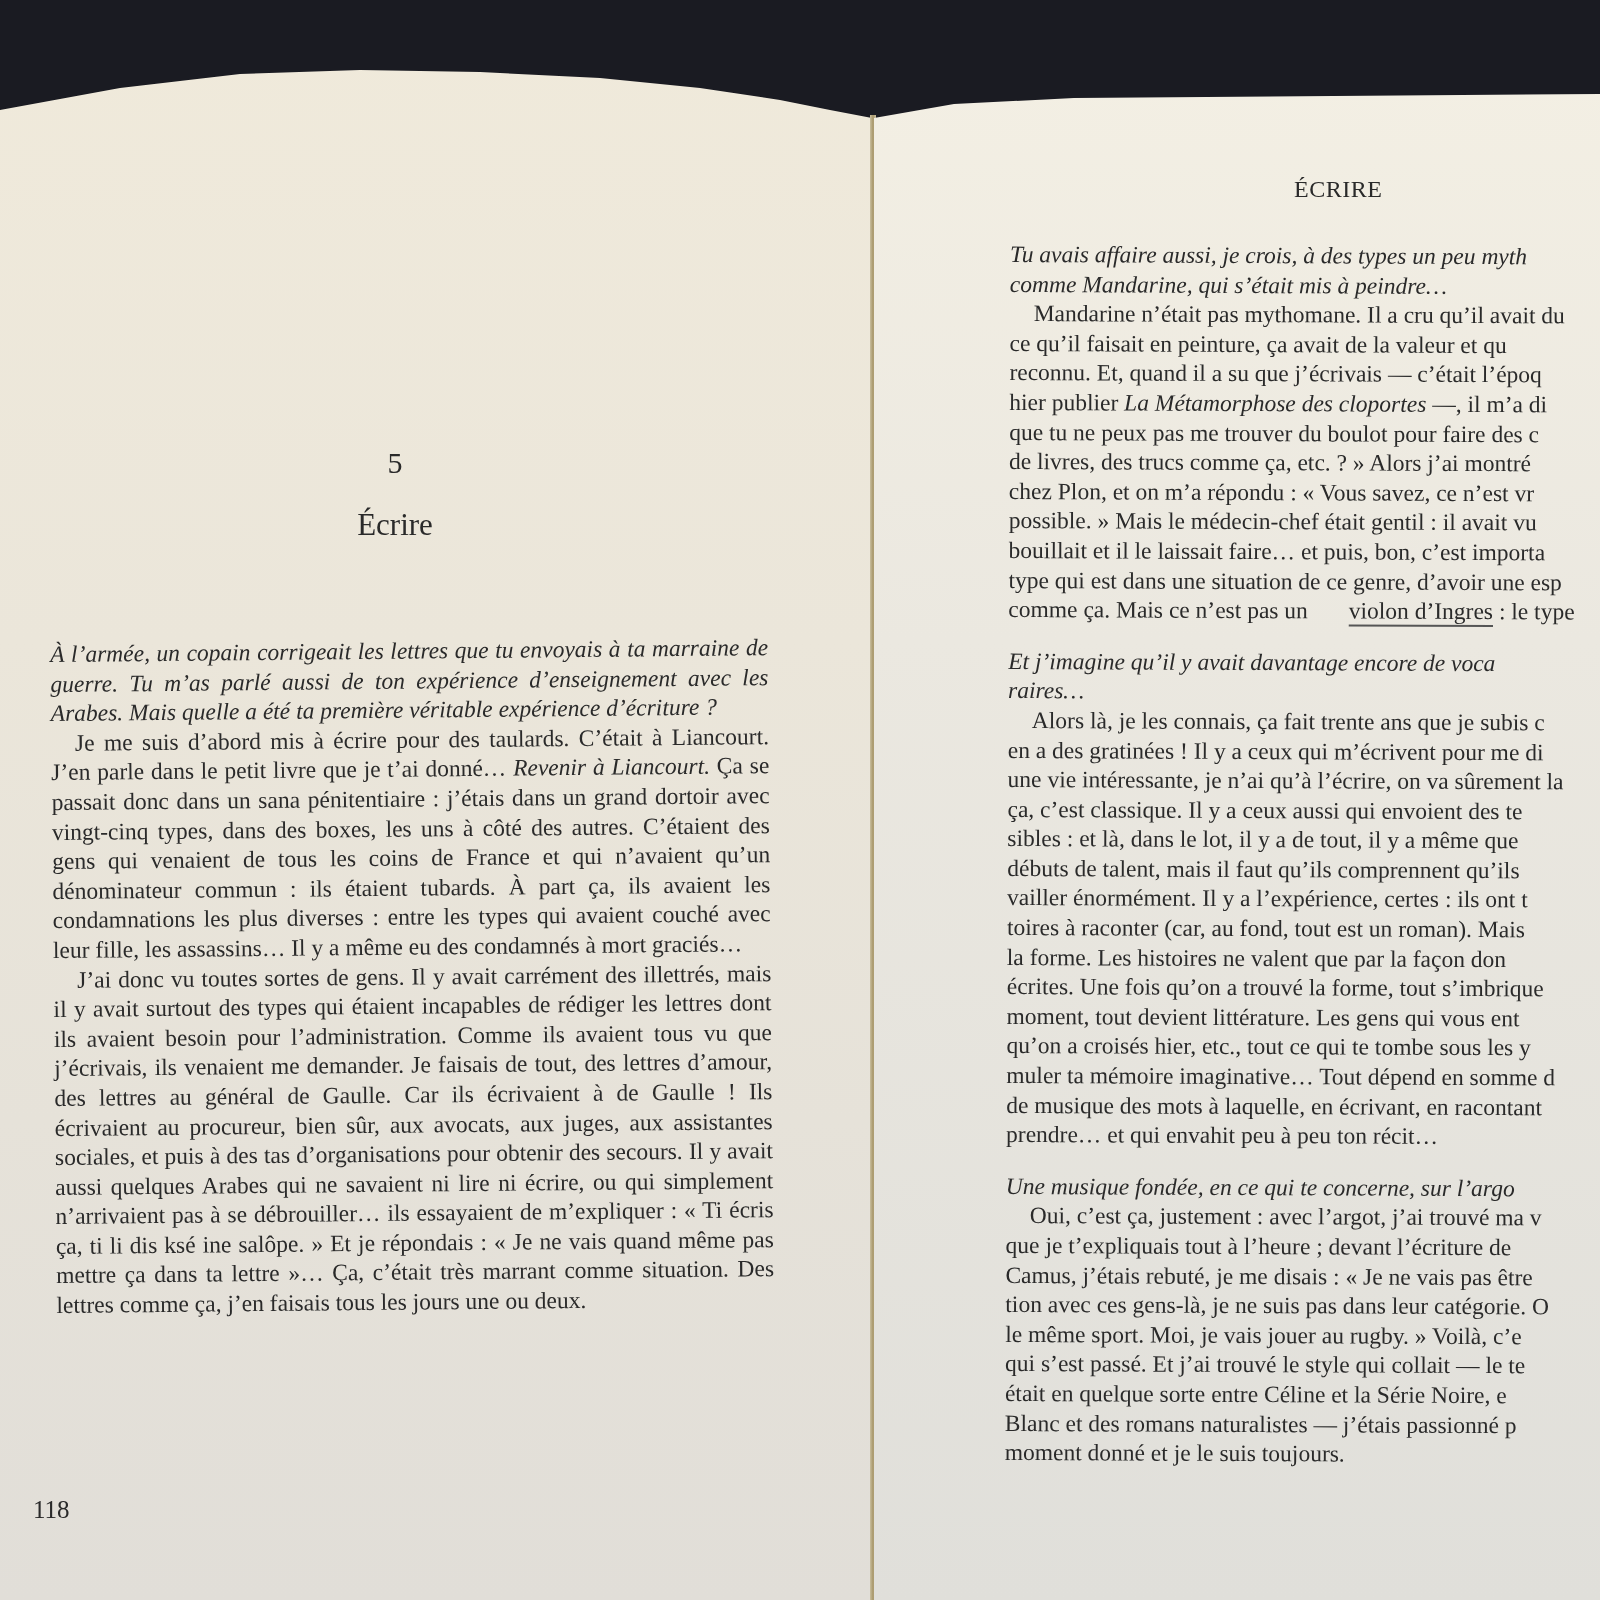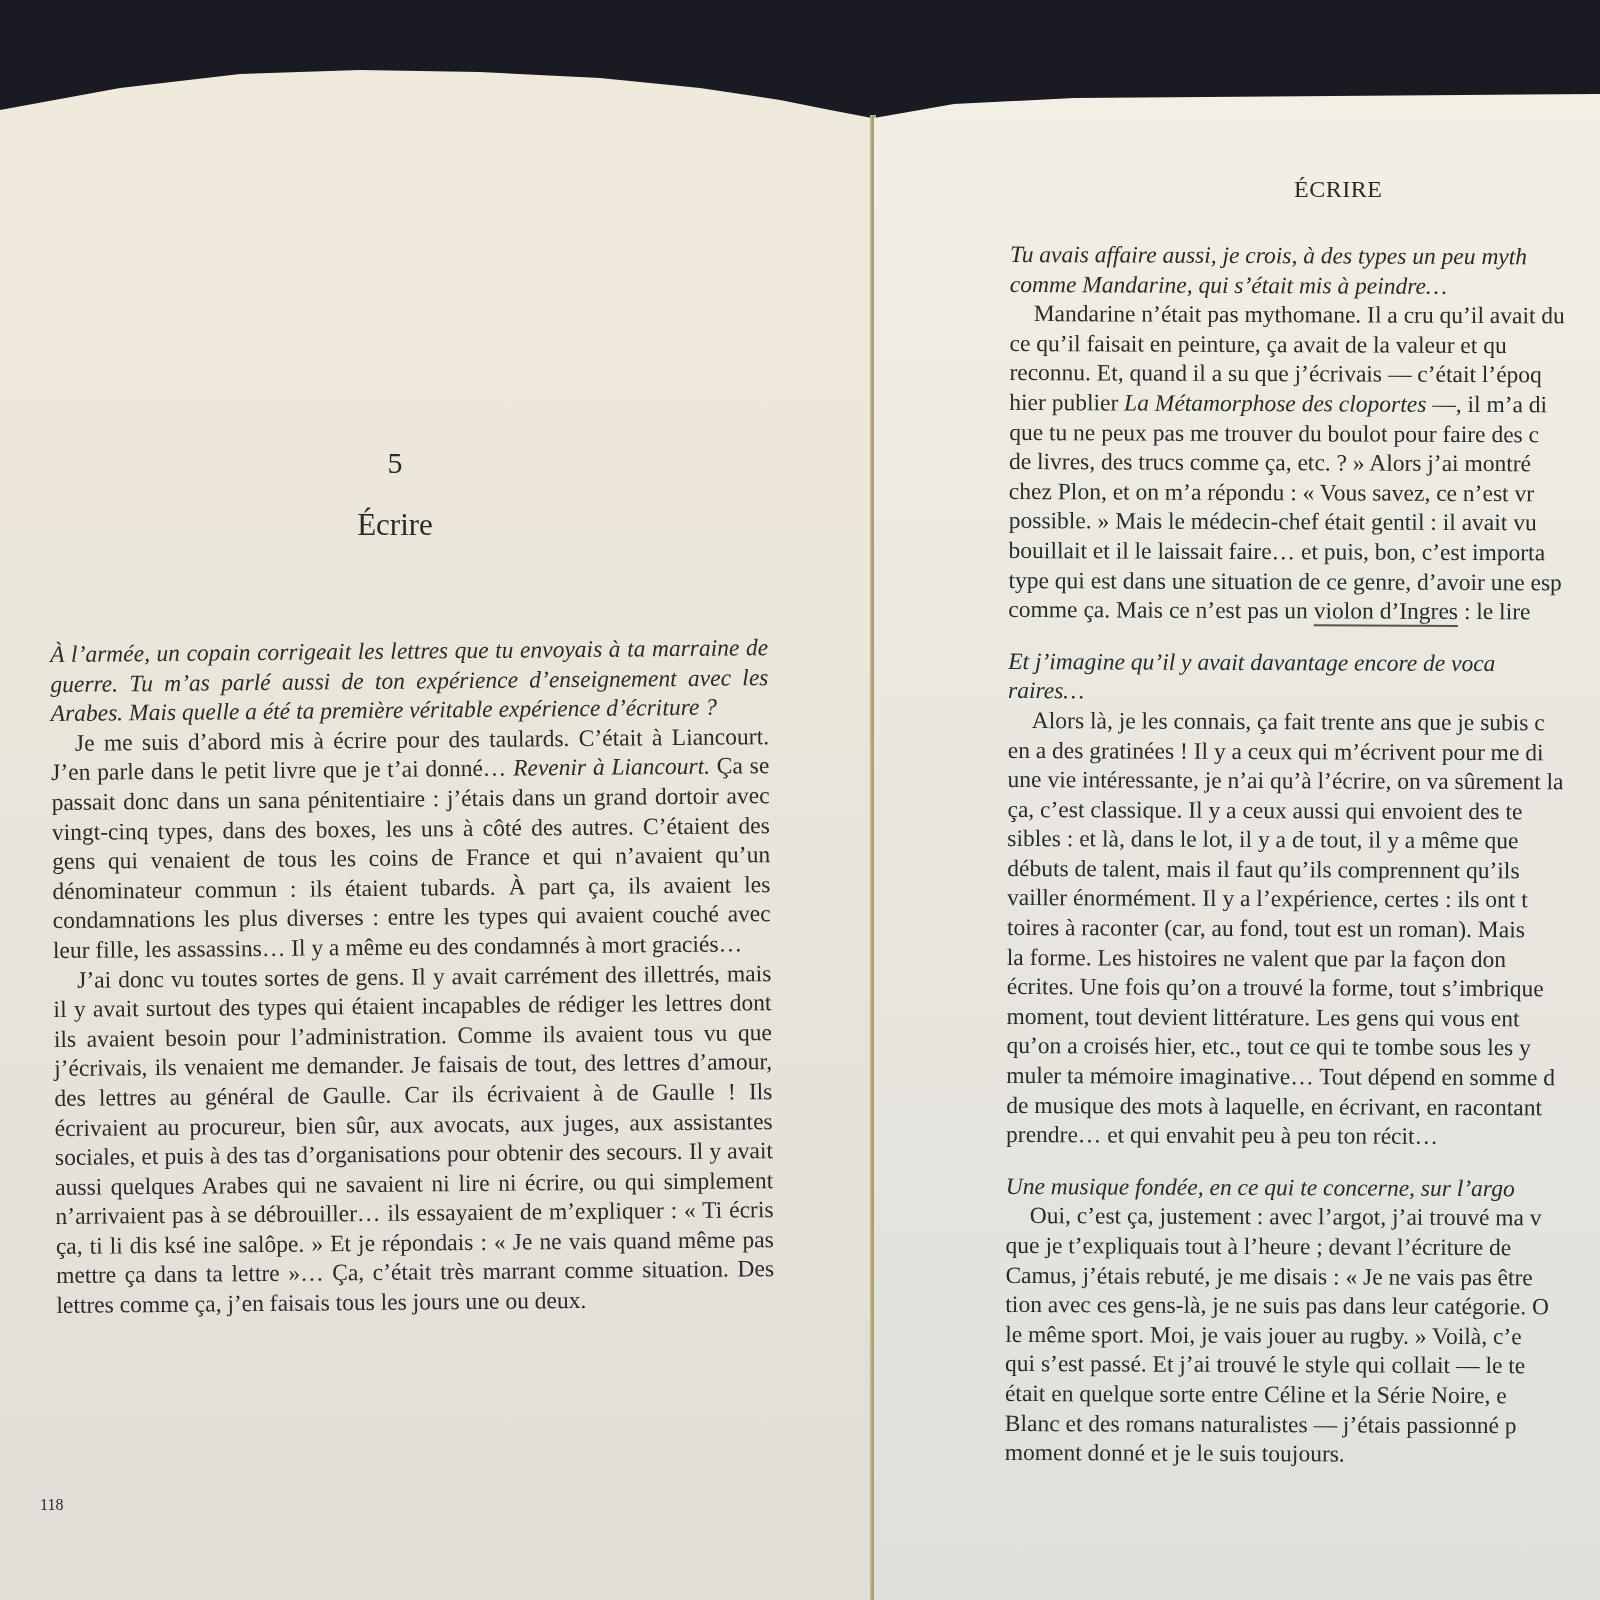--- a/index.html
+++ b/index.html
@@ -26,27 +26,27 @@
     position:absolute; left:870px; top:115px; width:6px; height:1485px;
     background:linear-gradient(90deg,#c9bf9f,#a8976a,#c8bd9c);
   }
   .text { color:#2a2a2a; font-size:23.5px; line-height:29.6px; text-align:justify; }
   .q { font-style:italic; }
   .p { text-indent:24px; }
   .block { position:absolute; }
 
   #chapter-number { position:absolute; left:0; width:790px; top:446px; text-align:center; font-size:30px; color:#2a2a2a; }
   #chapter-title { position:absolute; left:0; width:790px; top:507px; text-align:center; font-size:31px; color:#2a2a2a; }
-  #page-number { position:absolute; left:40px; top:1496px; font-size:16px; color:#2a2a2a; }
+  #page-number { position:absolute; left:33px; top:1496px; font-size:25px; color:#2a2a2a; }
   #running-head { position:absolute; left:420px; top:176px; font-size:24px; color:#2a2a2a; letter-spacing:0.5px; }
 
   #left-body { left:50px; top:640px; width:718px; transform:rotate(-0.55deg); transform-origin:0 0; }
   #right-body { left:1010px; top:240px; width:720px; transform:rotate(0.25deg); transform-origin:0 0; }
   .gap { height:22px; }
-  .underline { text-decoration:underline; text-decoration-color:#555; text-underline-offset:6px; }
+  .underline { text-decoration:underline; text-decoration-color:#555; text-underline-offset:6px;margin-left:35px; }
   .nowrap-line { white-space:nowrap; display:block; text-align:left; }
 </style>
 </head>
 <body>
 
 <div id="left-page" class="page">
   <div id="chapter-number">5</div>
   <div id="chapter-title">Écrire</div>
 
   <div id="left-body" class="block text">
@@ -70,21 +70,21 @@
     <div class="nowrap-line p">Mandarine n’était pas mythomane. Il a cru qu’il avait du</div>
     <div class="nowrap-line">ce qu’il faisait en peinture, ça avait de la valeur et qu</div>
     <div class="nowrap-line">reconnu. Et, quand il a su que j’écrivais — c’était l’époq</div>
     <div class="nowrap-line"><span>hier publier </span><i>La Métamorphose des cloportes</i><span> —, il m’a di</span></div>
     <div class="nowrap-line">que tu ne peux pas me trouver du boulot pour faire des c</div>
     <div class="nowrap-line">de livres, des trucs comme ça, etc. ? » Alors j’ai montré</div>
     <div class="nowrap-line">chez Plon, et on m’a répondu : « Vous savez, ce n’est vr</div>
     <div class="nowrap-line">possible. » Mais le médecin-chef était gentil : il avait vu</div>
     <div class="nowrap-line">bouillait et il le laissait faire… et puis, bon, c’est importa</div>
     <div class="nowrap-line">type qui est dans une situation de ce genre, d’avoir une esp</div>
-    <div class="nowrap-line"><span>comme ça. Mais ce n’est pas un </span><span class="underline">violon d’Ingres</span><span> : le lire</span></div>
+    <div class="nowrap-line"><span>comme ça. Mais ce n’est pas un </span><span class="underline">violon d’Ingres</span><span> : le type</span></div>
     <div class="gap"></div>
     <div class="nowrap-line q">Et j’imagine qu’il y avait davantage encore de voca</div>
     <div class="nowrap-line q">raires…</div>
     <div class="nowrap-line p">Alors là, je les connais, ça fait trente ans que je subis c</div>
     <div class="nowrap-line">en a des gratinées ! Il y a ceux qui m’écrivent pour me di</div>
     <div class="nowrap-line">une vie intéressante, je n’ai qu’à l’écrire, on va sûrement la</div>
     <div class="nowrap-line">ça, c’est classique. Il y a ceux aussi qui envoient des te</div>
     <div class="nowrap-line">sibles : et là, dans le lot, il y a de tout, il y a même que</div>
     <div class="nowrap-line">débuts de talent, mais il faut qu’ils comprennent qu’ils</div>
     <div class="nowrap-line">vailler énormément. Il y a l’expérience, certes : ils ont t</div>

